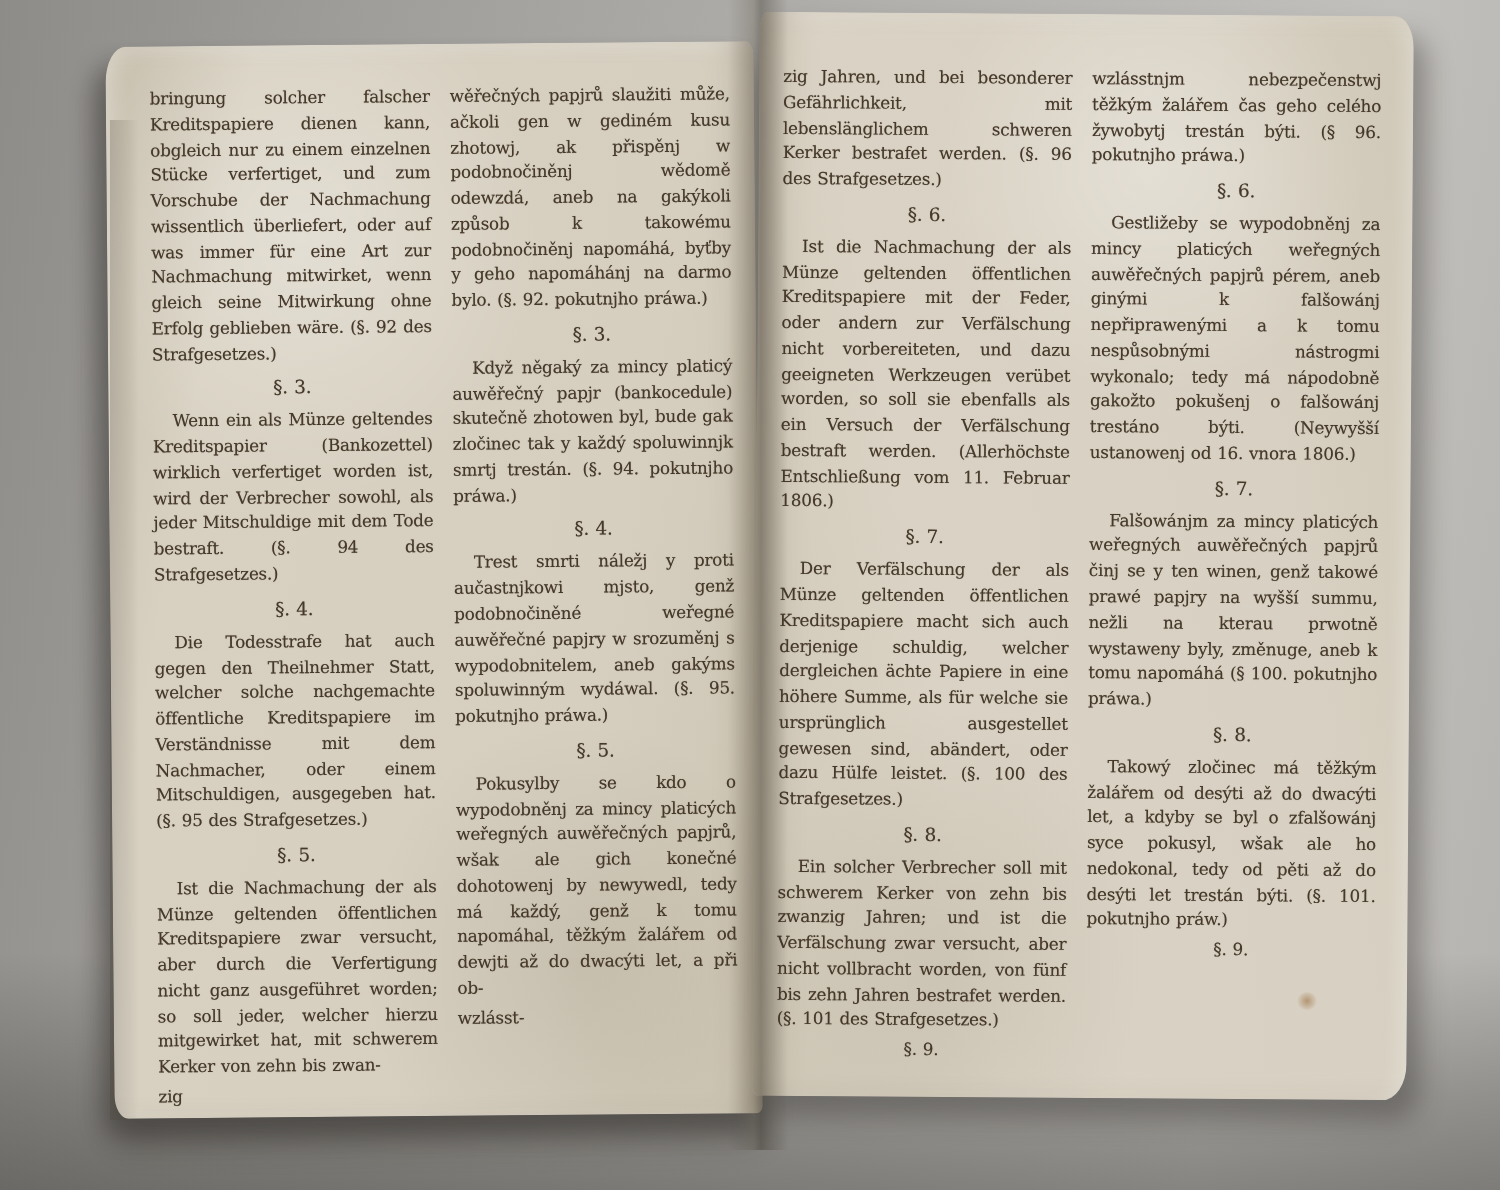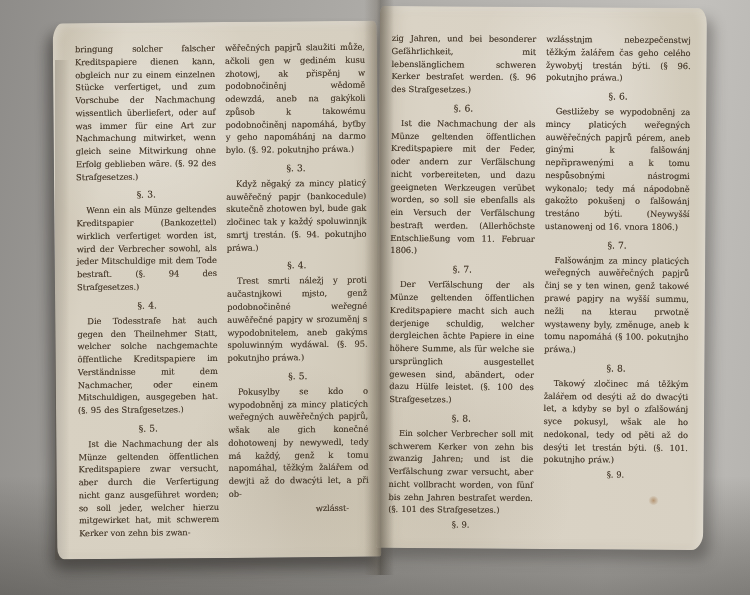--- a/index.html
+++ b/index.html
@@ -53,21 +53,21 @@
     font-size:8.4px; line-height:1.52; text-align:justify;
     letter-spacing:-0.1px; word-spacing:0.4px;
     text-shadow:0 0 0.4px rgba(70,57,42,0.55);
   }
   .col p { margin:0; text-indent:10px; }
   .col p.cont { text-indent:0; }
   .sec-head {
     font-size:9.2px; font-weight:normal; text-align:center;
     margin:5px 0 2px 0; text-indent:0;
   }
-  .catchword { margin-top:2px; text-align:right; padding-right:20px; }
+  .catchword { margin-top:2px; padding-right:20px; }
   .catchword.center { text-align:center; padding-right:0; }
   .stain {
     position:absolute; left:648px; top:496px; width:11px; height:9px; border-radius:50%;
     background:radial-gradient(circle, rgba(150,100,50,0.55), rgba(150,100,50,0) 72%);
     z-index:4;
   }
   .crease-left {
     position:absolute; left:55px; top:60px; width:16px; height:500px; z-index:2;
     background:linear-gradient(90deg, rgba(70,60,45,0.25), rgba(70,60,45,0) 90%);
     pointer-events:none;
@@ -84,20 +84,21 @@
     <div class="page-inner">
 
       <div class="col">
         <p class="cont">bringung solcher falscher Kreditspapiere dienen kann, obgleich nur zu einem einzelnen Stücke verfertiget, und zum Vorschube der Nachmachung wissentlich überliefert, oder auf was immer für eine Art zur Nachmachung mitwirket, wenn gleich seine Mitwirkung ohne Erfolg geblieben wäre. (§. 92 des Strafgesetzes.)</p>
         <div class="sec-head">§. 3.</div>
         <p>Wenn ein als Münze geltendes Kreditspapier (Bankozettel) wirklich verfertiget worden ist, wird der Verbrecher sowohl, als jeder Mitschuldige mit dem Tode bestraft. (§. 94 des Strafgesetzes.)</p>
         <div class="sec-head">§. 4.</div>
         <p>Die Todesstrafe hat auch gegen den Theilnehmer Statt, welcher solche nachgemachte öffentliche Kreditspapiere im Verständnisse mit dem Nachmacher, oder einem Mitschuldigen, ausgegeben hat. (§. 95 des Strafgesetzes.)</p>
         <div class="sec-head">§. 5.</div>
         <p>Ist die Nachmachung der als Münze geltenden öffentlichen Kreditspapiere zwar versucht, aber durch die Verfertigung nicht ganz ausgeführet worden; so soll jeder, welcher hierzu mitgewirket hat, mit schwerem Kerker von zehn bis zwan-</p>
+        <div class="catchword">zig</div>
       </div>
 
       <div class="col">
         <p class="cont">wěřečných papjrů slaužiti může, ačkoli gen w gediném kusu zhotowj, ak přispěnj w podobnočiněnj wědomě odewzdá, aneb na gakýkoli způsob k takowému podobnočiněnj napomáhá, byťby y geho napomáhánj na darmo bylo. (§. 92. pokutnjho práwa.)</p>
         <div class="sec-head">§. 3.</div>
         <p>Když něgaký za mincy platicý auwěřečný papjr (bankocedule) skutečně zhotowen byl, bude gak zločinec tak y každý spoluwinnjk smrtj trestán. (§. 94. pokutnjho práwa.)</p>
         <div class="sec-head">§. 4.</div>
         <p>Trest smrti náležj y proti aučastnjkowi mjsto, genž podobnočiněné weřegné auwěřečné papjry w srozuměnj s wypodobnitelem, aneb gakýms spoluwinným wydáwal. (§. 95. pokutnjho práwa.)</p>
         <div class="sec-head">§. 5.</div>
         <p>Pokusylby se kdo o wypodobněnj za mincy platicých weřegných auwěřečných papjrů, wšak ale gich konečné dohotowenj by newywedl, tedy má každý, genž k tomu napomáhal, těžkým žalářem od dewjti až do dwacýti let, a při ob-</p>

